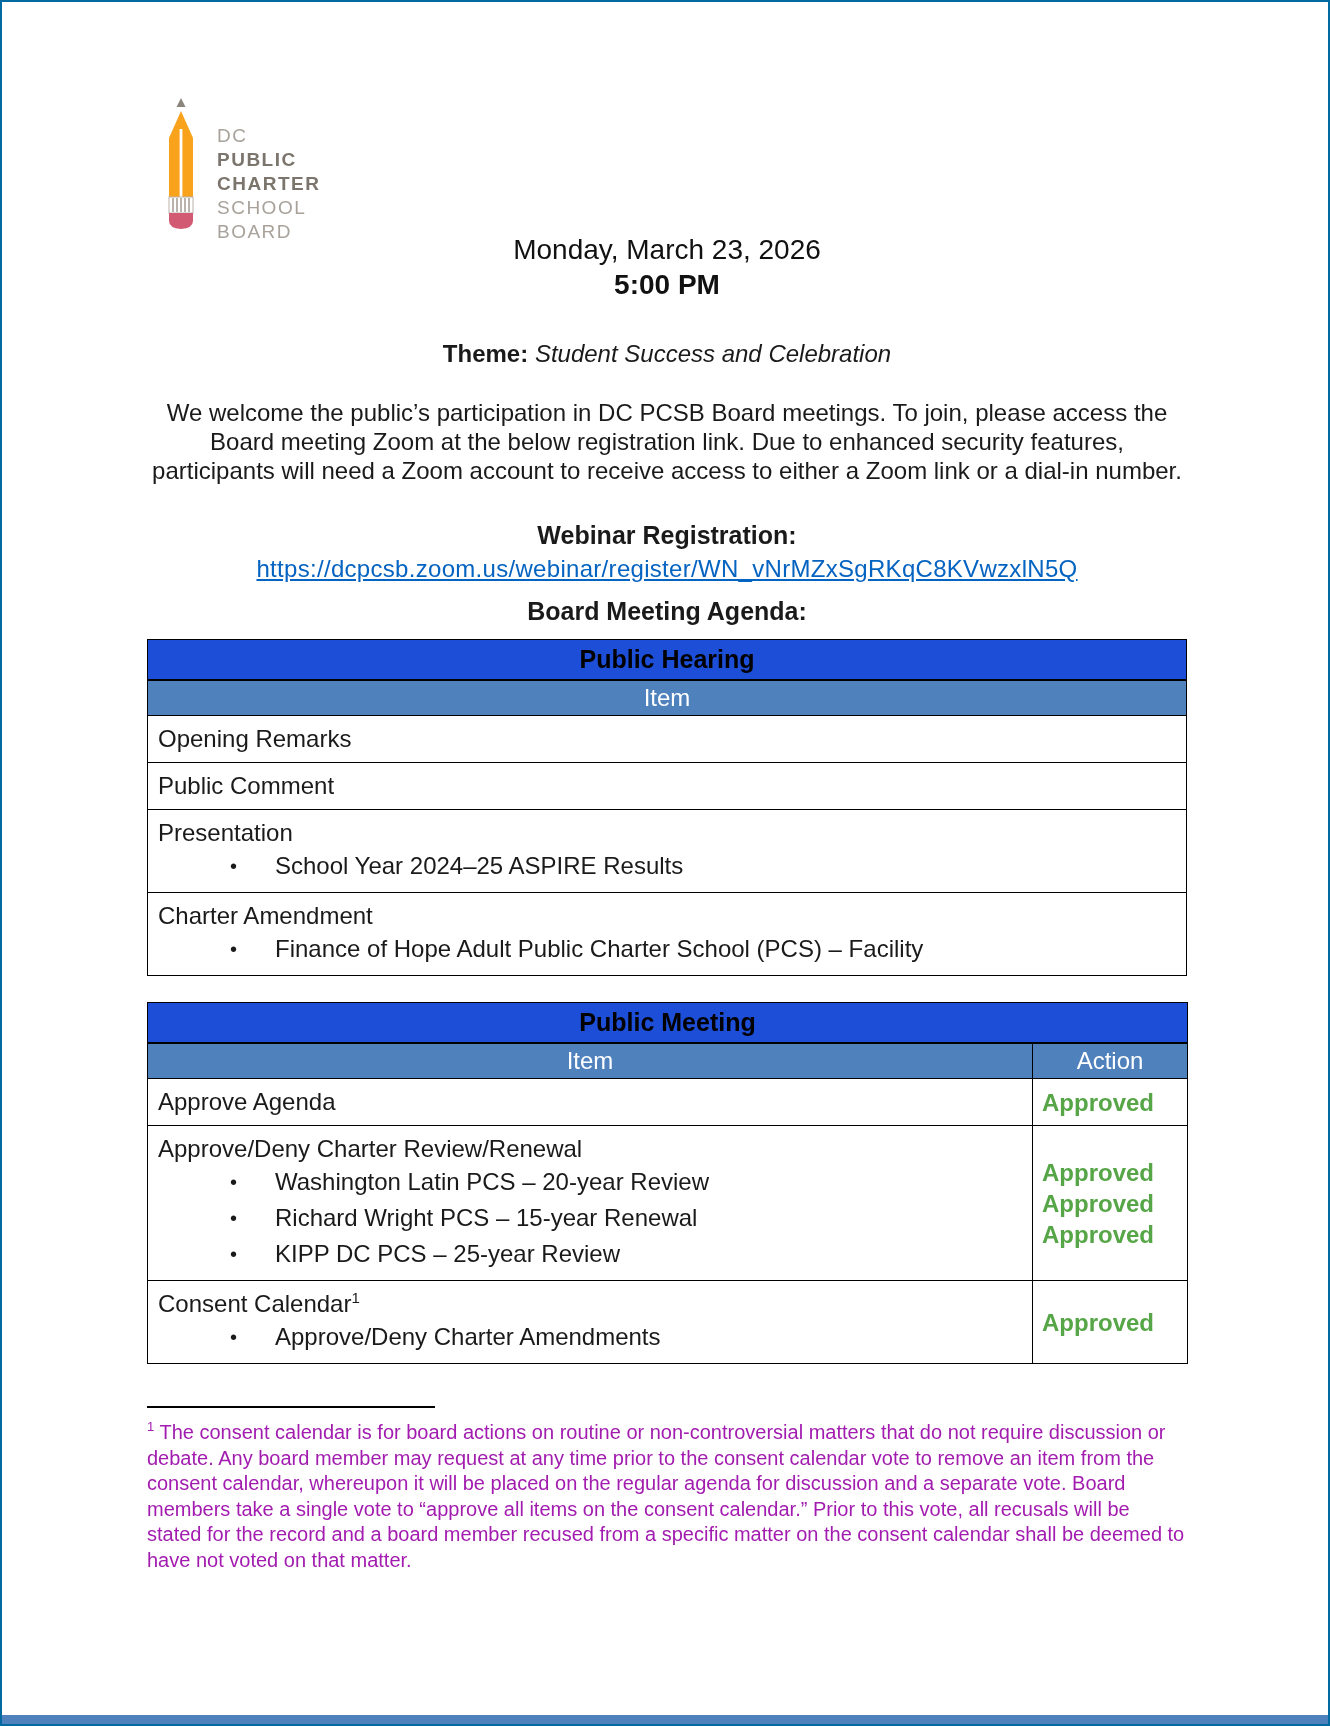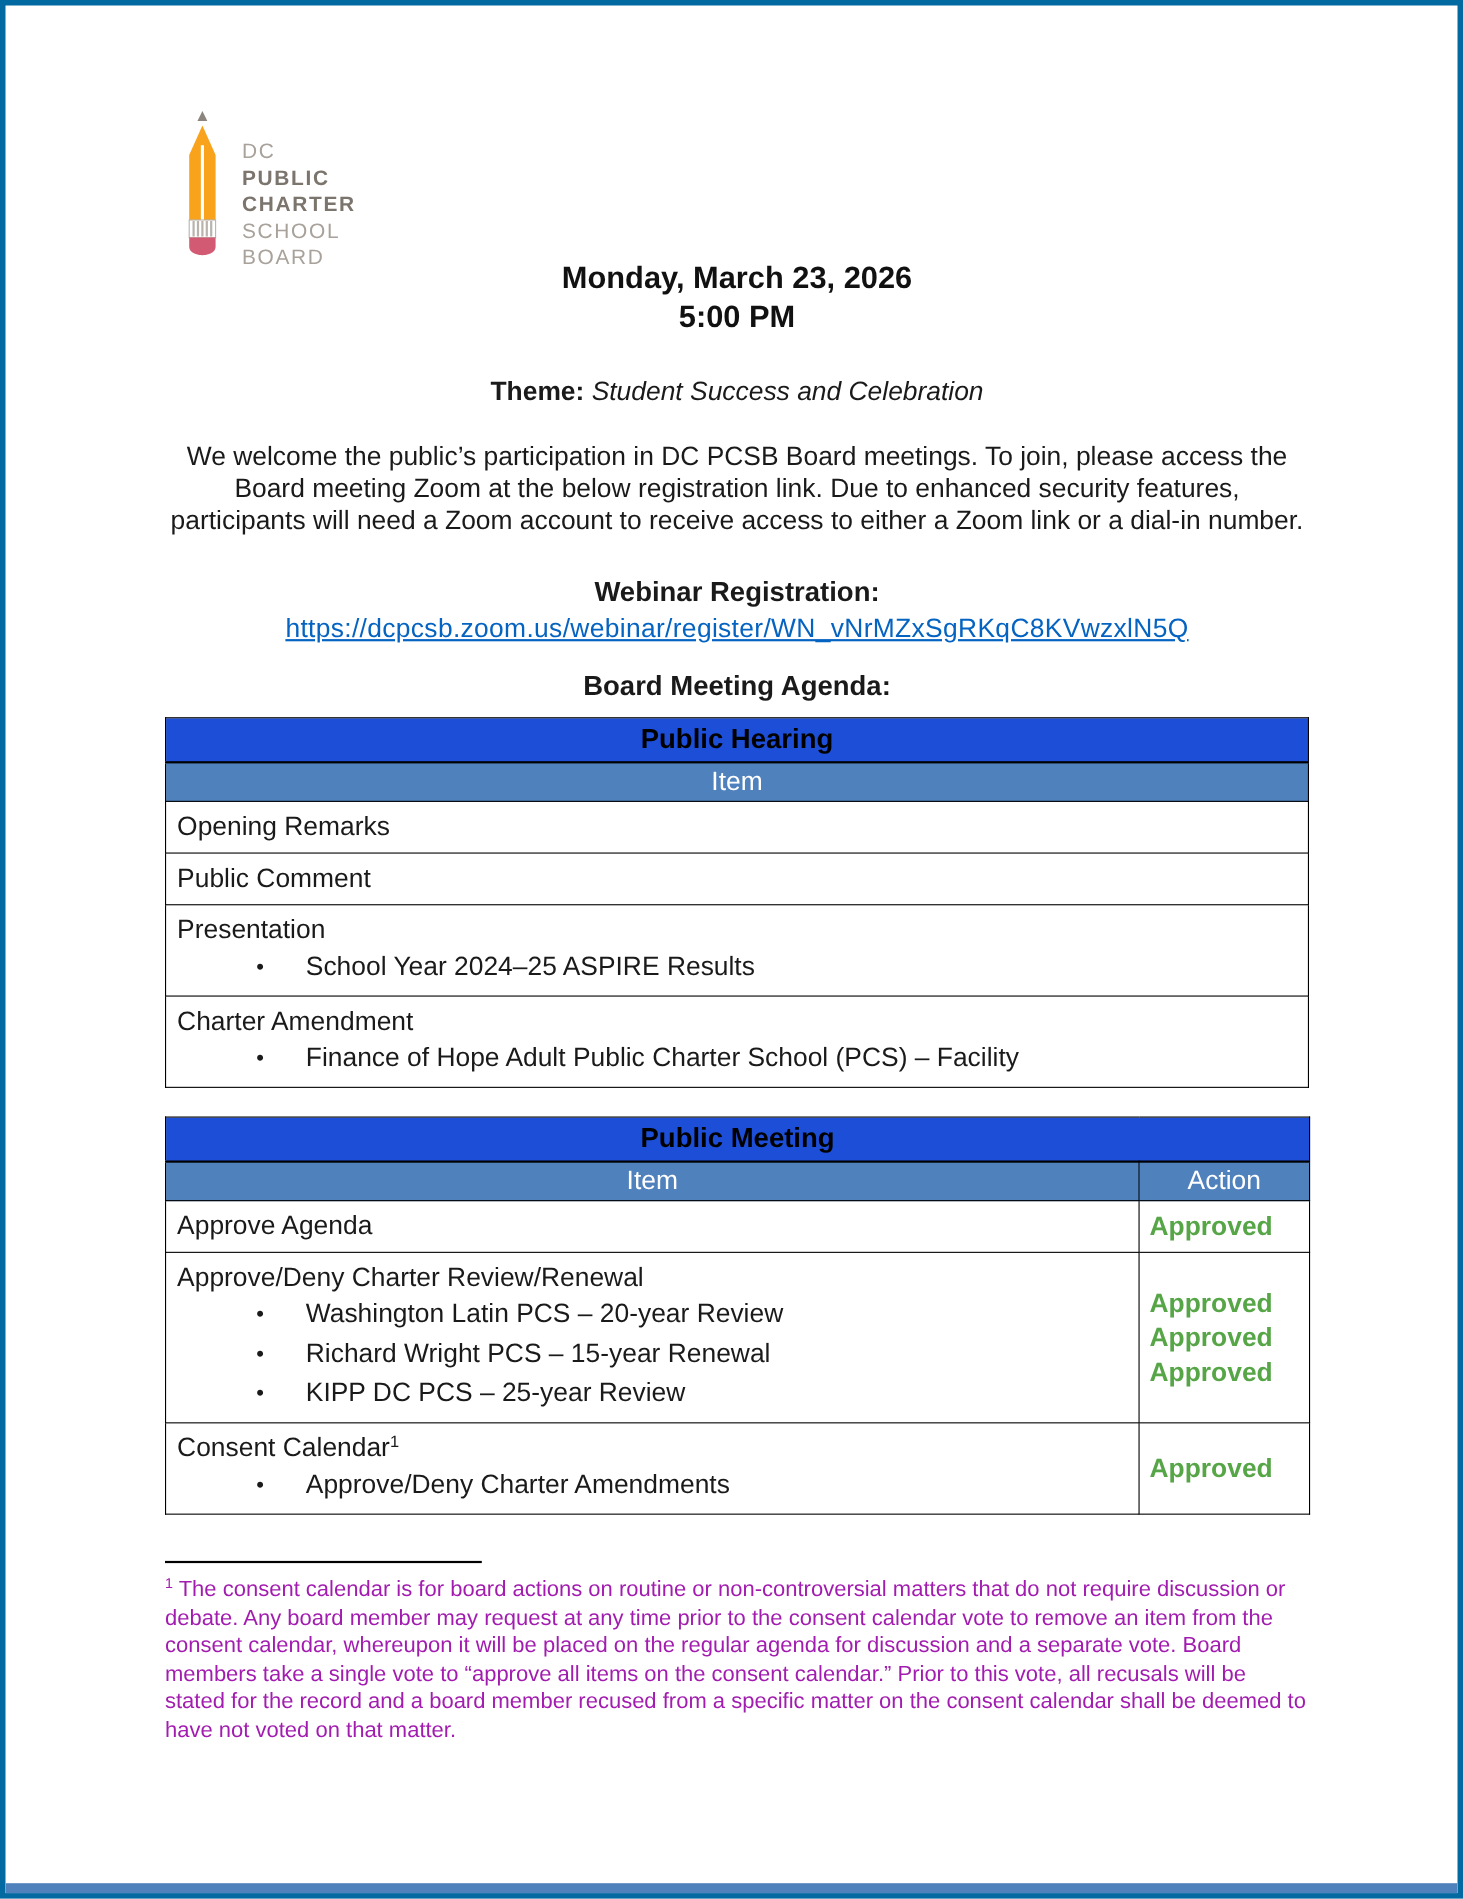--- a/index.html
+++ b/index.html
@@ -1,37 +1,37 @@
 <!DOCTYPE html>
 <html style="--accent-blue: #4f81bd; --approved-green: #56a546;"><head>
 <meta charset="utf-8">
 <style>
   * { margin:0; padding:0; box-sizing:border-box; }
   body { background:#fff; font-family:"Liberation Sans", sans-serif; }
   .page {
     position:relative; width:1330px; height:1726px; margin:0 auto;
-    background:#fff; border:5px solid #0369a1; overflow:hidden;
+    background:#fff; border:2px solid #0369a1; overflow:hidden;
     color:#1a1a1a;
   }
   
   .logo-block { position:absolute; top:94px; left:158px; display:flex; align-items:flex-start; gap:15px; }
   .logo-text { padding-top:28px; line-height:24px; letter-spacing:1.5px; font-size:19px; }
   .logo-text .lt { color:#a8a29b; font-weight:400; }
   .logo-text .bd { color:#7c756d; font-weight:700; }
   
   .content { position:absolute; left:145px; top:0; width:1040px; text-align:center; }
-  .date-line { margin-top:230px; font-size:28px; font-weight:700; line-height:35px; color:#111; }
+  .date-line { margin-top:230px; font-size:28px; font-weight:400; line-height:35px; color:#111; }
   .time-line { font-size:28px; font-weight:700; line-height:35px; color:#111; }
   .theme-line { margin-top:38px; font-size:24px; }
   .theme-line b { font-weight:700; }
   .theme-line i { font-style:italic; }
   .welcome { margin-top:30px; font-size:24px; line-height:29px; }
   .webinar-label { margin-top:36px; font-size:25px; font-weight:700; }
   .webinar-url { display:block; margin-top:5px; font-size:24px; color:#0563c1; text-decoration:underline; letter-spacing:0.3px; }
-  .agenda-heading { margin-top:24px; font-size:25px; font-weight:700; }
+  .agenda-heading { margin-top:14px; font-size:25px; font-weight:700; }
   
   table { border-collapse:collapse; table-layout:fixed; width:1040px; margin-top:13px; font-size:24px; text-align:left; }
   table.second { margin-top:26px; }
   th, td { border:1px solid #000; }
   tr.title-row th {
     font-size:25px; font-weight:700; text-align:center; color:#000;
     padding:5px 8px; border-bottom:2px solid #000; background:#1d4ed8;
   }
   tr.head-row th {
     background:var(--accent-blue, #4f81bd); color:#fff; font-weight:400;

